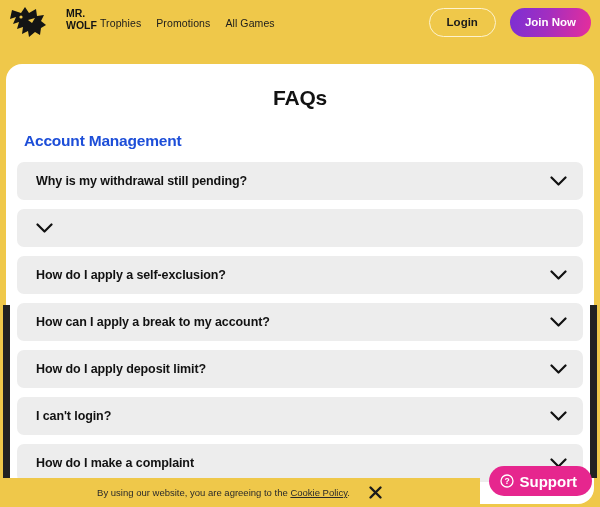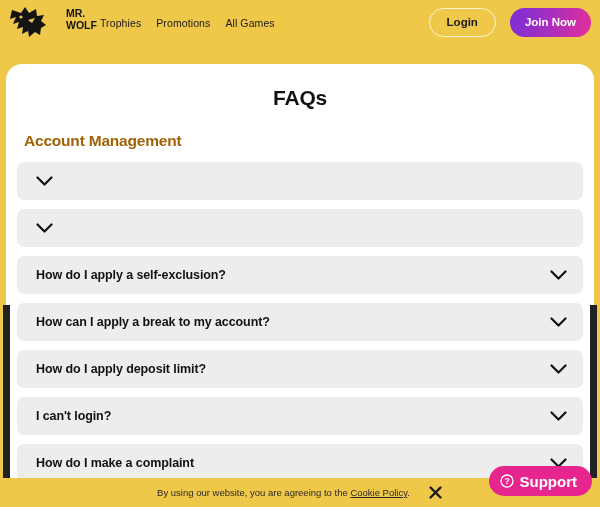--- a/index.html
+++ b/index.html
@@ -92,21 +92,21 @@
     text-align: center;
     font-size: 21px;
     font-weight: 700;
     color: #121212;
     letter-spacing: -0.2px;
     margin-bottom: 22px;
   }
   .section-title {
     font-size: 15.5px;
     font-weight: 700;
-    color: #a16207;
+    color: #1d4ed8;
     letter-spacing: -0.2px;
     padding-left: 7px;
     margin-bottom: 12px;
   }
   .accordion { display: flex; flex-direction: column; gap: 9px; }
   .acc-item {
     background: #ededed;
     border-radius: 7px;
     height: 38px;
     display: flex;
@@ -133,21 +133,21 @@
     z-index: 6;
   }
   .edge-bar.left { left: 3px; }
   .edge-bar.right { right: 3px; }
 
   
   .cookie-bar {
     position: absolute;
     left: 0;
     bottom: 0;
-    width: 600px;
+    width: 480px;
     height: 29px;
     background: #efc84a;
     display: flex;
     align-items: center;
     justify-content: center;
     gap: 18px;
     z-index: 8;
   }
   .cookie-text {
     font-size: 9.5px;
@@ -215,20 +215,21 @@
   </div>
 </div>
 
 <div class="card">
   <div class="faq-title">FAQs</div>
   <div class="section-title">Account Management</div>
 
   <div class="accordion">
 
     <div class="acc-item">
+      <span class="acc-label">Why is my withdrawal still pending?</span>
       <svg class="chev" width="17" height="11" viewBox="0 0 17 11">
           <path d="M1.5 1.5 L8.5 8.5 L15.5 1.5" stroke="#111" stroke-width="2.2" fill="none" stroke-linecap="round" stroke-linejoin="round"></path>
         </svg>
     </div>
 
     <div class="acc-item">
       <svg class="chev" width="17" height="11" viewBox="0 0 17 11">
           <path d="M1.5 1.5 L8.5 8.5 L15.5 1.5" stroke="#111" stroke-width="2.2" fill="none" stroke-linecap="round" stroke-linejoin="round"></path>
         </svg>
     </div>

